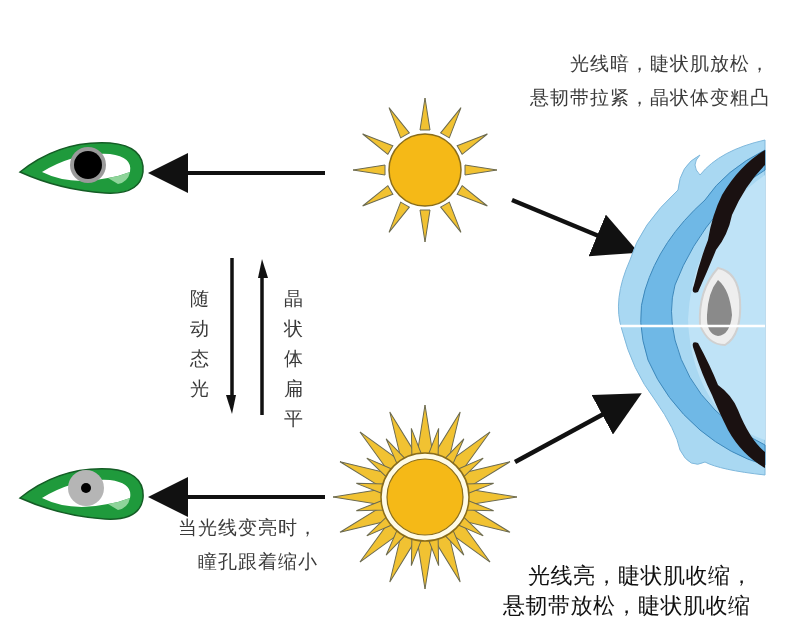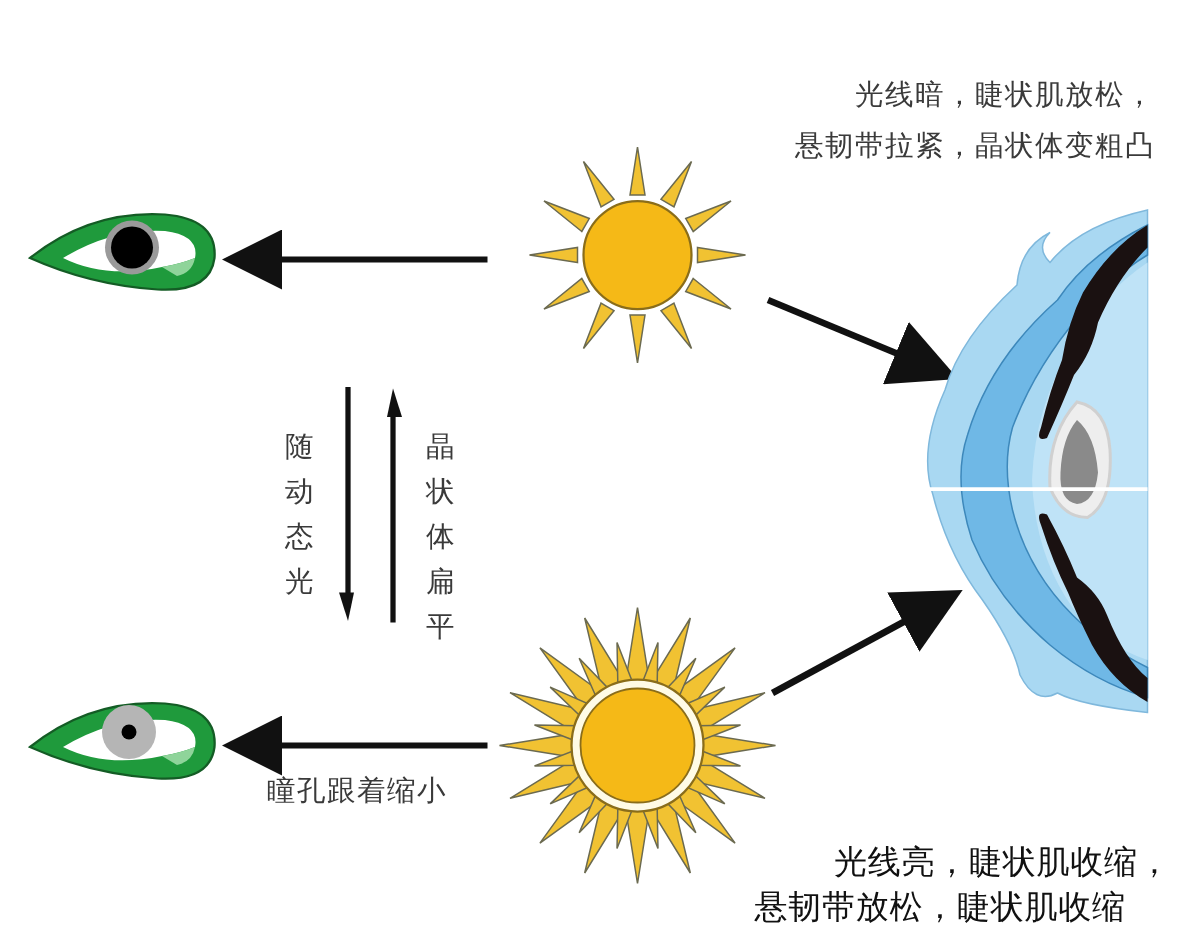--- a/index.html
+++ b/index.html
@@ -124,25 +124,26 @@
     <path d="M718,280 Q730,290 732,315 Q730,335 718,336 Q706,334 707,315 Q708,292 718,280 Z" fill="#8a8a8a"></path>
 
     <line x1="618" y1="326" x2="765" y2="326" stroke="#ffffff" stroke-width="2.5"></line>
   </g>
 </svg>
 
 <div class="abs txt" style="left:178px; top:96px;">
 </div>
 
 <div class="abs txt" style="left:178px; top:510px;">
+  <div>当光线变亮时，</div>
   <div>瞳孔跟着缩小</div>
 </div>
 
 <div class="abs txt" style="left:530px; top:46px;">
   <div>光线暗，睫状肌放松，</div>
   <div>悬韧带拉紧，晶状体变粗凸</div>
 </div>
 
-<div class="abs txt-dark" style="left:528px; top:561px;margin-left:28px;">光线亮，睫状肌收缩，</div>
+<div class="abs txt-dark" style="left:528px; top:561px;">光线亮，睫状肌收缩，</div>
 <div class="abs txt-dark" style="left:503px; top:591px;">悬韧带放松，睫状肌收缩</div>
 
 <div class="abs vtxt" style="left:190px; top:283px;">随动态光</div>
 <div class="abs vtxt" style="left:284px; top:283px;">晶状体扁平</div>
 
 </body></html>

